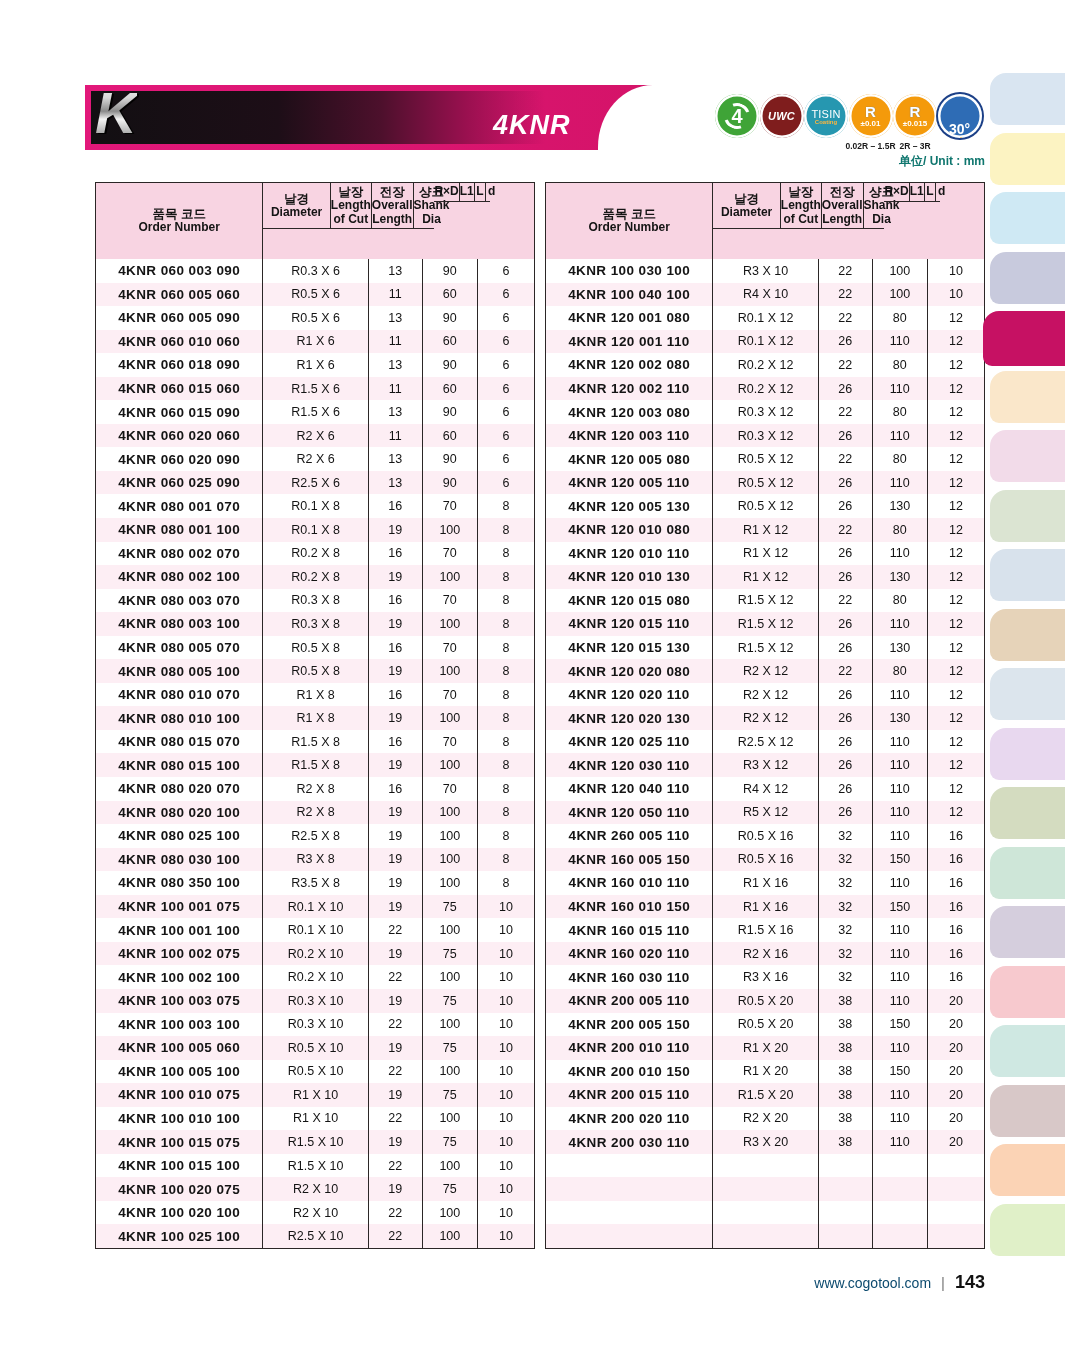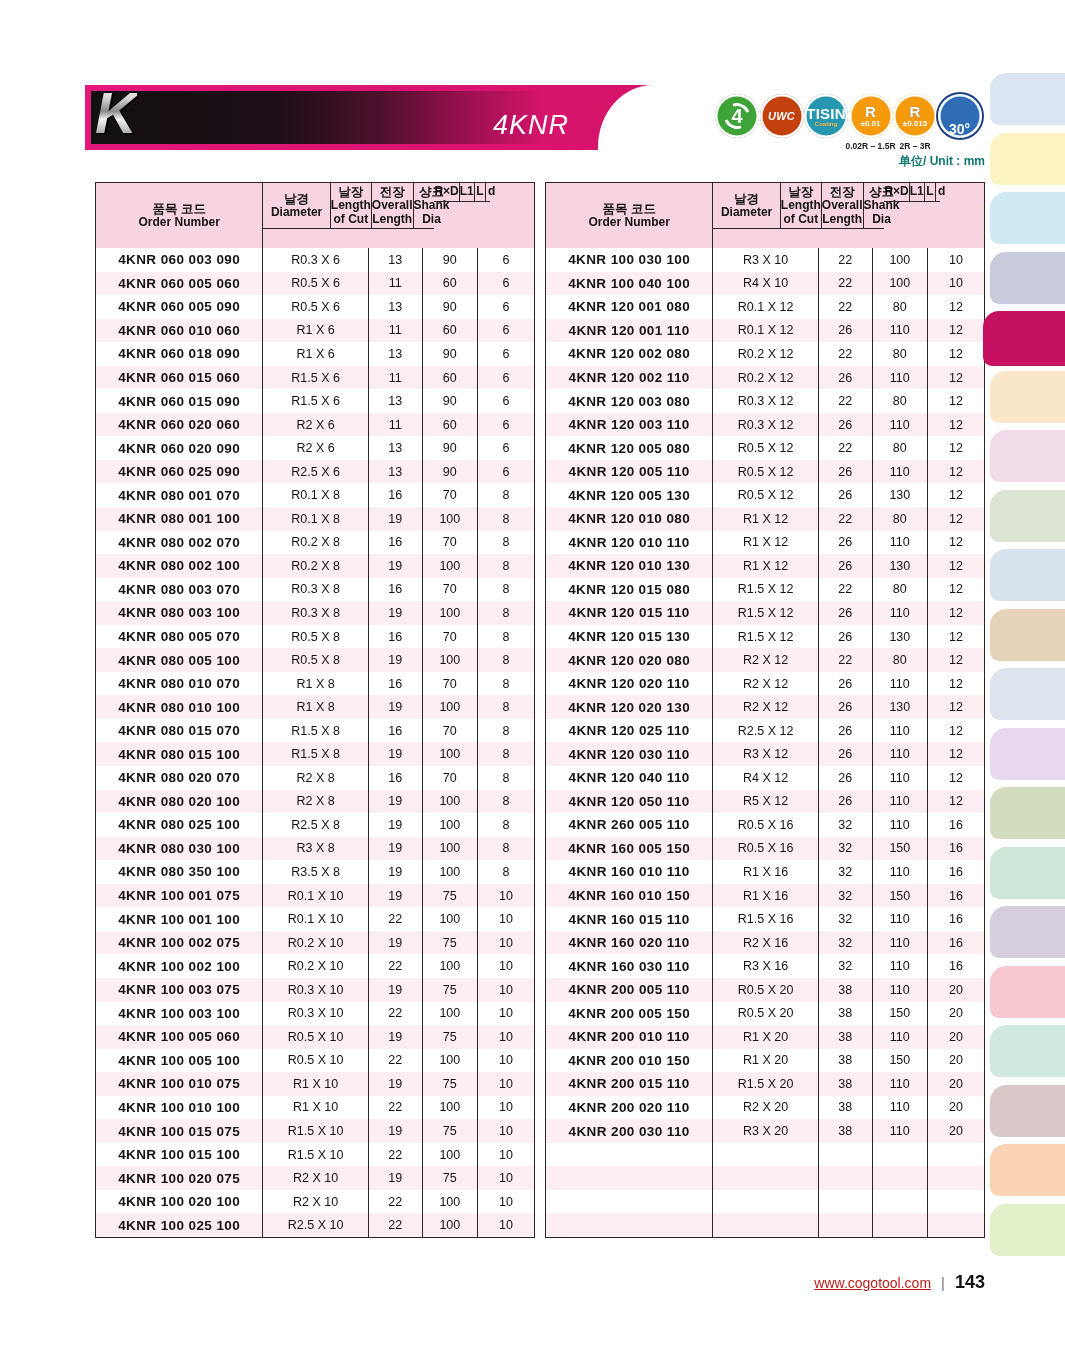--- a/index.html
+++ b/index.html
@@ -17,58 +17,58 @@
   .band-notch { position:absolute; left:513px; top:0; width:72px; height:65px;
     background:#fff; border-top-left-radius:55px 62px; }
   .logo-k {
     position:absolute; left:10px; top:-6px; font-size:58px; font-weight:900; font-style:italic;
     background:linear-gradient(180deg,#ffffff 0%, #d8d8d8 28%, #8a8a8a 48%, #f3f3f3 60%, #6f6f6f 100%);
     -webkit-background-clip:text; background-clip:text; color:transparent;
     filter:drop-shadow(2px 1px 0.5px rgba(0,0,0,0.9));
   }
   .logo-name { position:absolute; left:72px; top:2px; font-size:45px; font-weight:800; font-style:italic;
     color:#fff; letter-spacing:2px; text-shadow:2.5px 2.5px 2px rgba(0,0,0,0.85); }
-  .series { position:absolute; left:408px; top:25px; font-size:27px; font-weight:400; font-style:italic;
+  .series { position:absolute; left:408px; top:25px; font-size:27px; font-weight:700; font-style:italic;
     color:#fff; letter-spacing:1px;text-align:center; }
 
   
   .badges { position:absolute; left:715px; top:94px; display:flex; }
   .badge { position:relative; width:44px; height:44px; margin-right:0.5px; }
   .circ { width:44px; height:44px; border-radius:50%; display:flex; flex-direction:column;
     align-items:center; justify-content:center; box-shadow:inset 0 0 0 2.5px #fff; color:#fff;
     text-align:center; position:relative; overflow:hidden; }
   .circ-flutes { background:#3fa437; }
-  .circ-uwc { background:#c2410c; }
+  .circ-uwc { background:#7f1d1d; }
   .circ-tisin { background:#2697b0; }
   .circ-r { background:#f49a0b; }
   .circ-helix { background:#2e6cb5; box-shadow:inset 0 0 0 2.5px #fff, 0 0 0 2px #1c3f86; }
   .flutes-num { font-size:20px; font-weight:bold; z-index:2; }
   .swirl { position:absolute; left:9px; top:9px; width:26px; height:26px; border-radius:50%;
     border:3.5px solid transparent; border-top-color:#fff; border-bottom-color:#fff;
     transform:rotate(25deg); }
   .uwc-label { font-size:11px; font-weight:bold; font-style:italic; letter-spacing:0.2px; }
-  .tisin-label { font-size:15px; font-weight:bold; letter-spacing:0.2px; }
+  .tisin-label { font-size:11px; font-weight:normal; letter-spacing:0.2px; }
   .tisin-sub { font-size:6px; font-weight:bold; color:#ffb63d; margin-top:-1px; }
   .r-letter { font-size:15px; font-weight:900; line-height:13px; text-shadow:0 0 1px #2e6cb5; }
   .r-tol { font-size:8px; font-weight:bold; margin-top:1px; }
   .helix-label { font-size:14px; font-weight:900; line-height:12px;margin-top:32px; }
   .helix-sub { font-size:5.5px; font-weight:bold; color:#ffb63d; margin-top:1px; }
   .badge-range { position:absolute; top:47px; left:50%; transform:translateX(-50%);
     white-space:nowrap; font-size:8.5px; font-weight:bold; color:#1a1a1a; }
 
   .unit-note { position:absolute; top:153px; left:785px; width:200px; text-align:right;
     font-size:12px; font-weight:bold; color:#0f766e; }
 
   
   .dtable { position:absolute; top:182px; width:440px; border:1px solid #2b2626; }
   .dtable.left { left:95px; }
   .dtable.right { left:545px; }
   .thead { display:flex; background:#f8d4e2; }
   .th-order { flex:0 0 38.2%; border-right:1px solid #2b2626; display:flex; flex-direction:column;
-    align-items:center; justify-content:center; height:65px; }
+    align-items:center; justify-content:center; height:76px; }
   .th-rest { flex:1; display:flex; flex-direction:row; }
   .th-toprow { display:flex; height:46px; border-bottom:1px solid #2b2626; }
   .th-subrow { display:flex; height:19px; border-bottom:1.5px solid #2b2626; }
   .th-cell { display:flex; flex-direction:column; align-items:center; justify-content:center;
     font-size:12px; font-weight:bold; line-height:1.12; text-align:center; }
   .th-dia { flex:0 0 39.45%; border-right:1px solid #2b2626; }
   .th-sm { flex:0 0 20.18%; border-right:1px solid #2b2626; }
   .th-sm:last-child, .th-dia-sub:last-child { border-right:none; }
   .th-last { border-right:none !important; }
   .ko { font-size:12.5px; font-weight:bold; }
@@ -86,21 +86,21 @@
   .c-d { flex:1; }
 
   
   .side-tab { position:absolute; left:990px; width:75px; height:52px;
     border-radius:16px 0 0 9px; }
   .side-tab.active { left:983px; width:82px; height:55px; }
 
   
   .footer { position:absolute; top:1272px; left:600px; width:385px; text-align:right;
     display:flex; align-items:center; justify-content:flex-end; gap:10px; }
-  .footer-url { font-size:14px; color:#b91c1c;text-decoration:underline; }
+  .footer-url { font-size:14px; color:#0c4a6e; }
   .footer-div { font-size:15px; color:#7a7a7a; }
   .footer-page { font-size:18px; font-weight:bold; color:#111; }
 </style>
 </head>
 <body>
 
 <div class="page">
 
   <div class="band">
     <div class="band-inner"></div>

